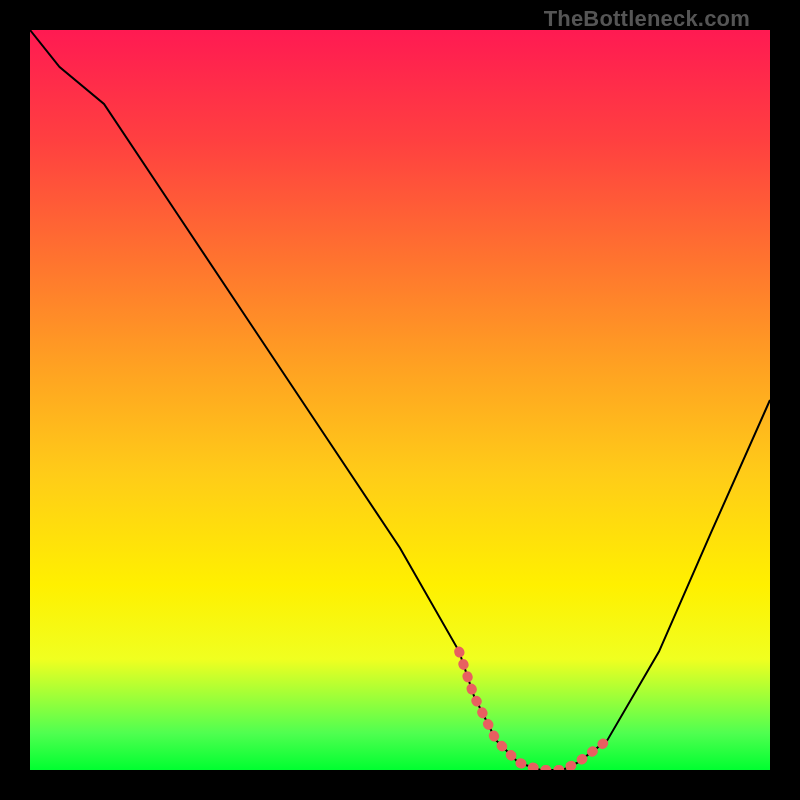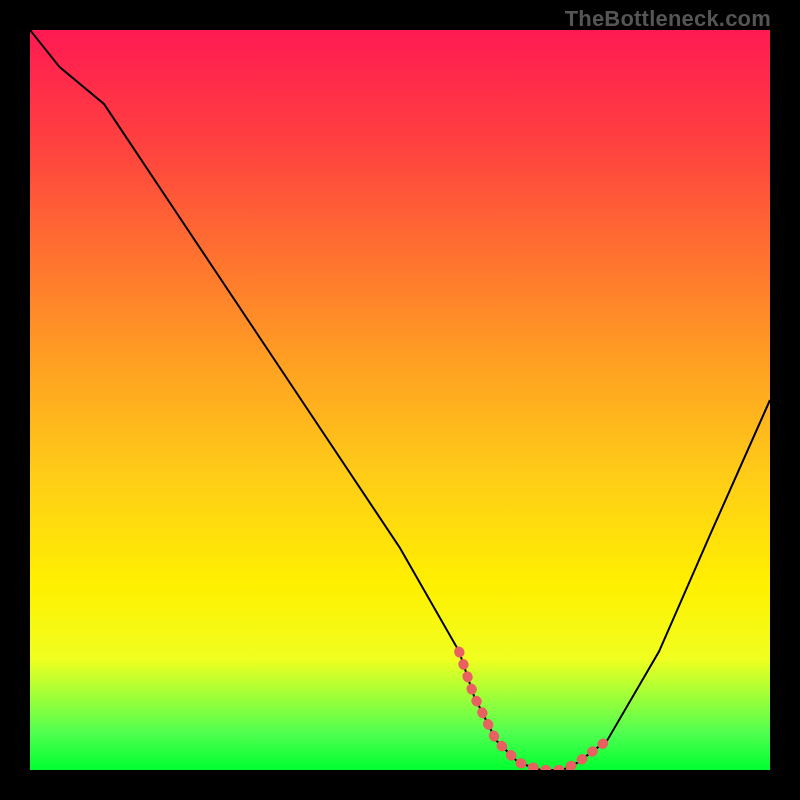--- a/index.html
+++ b/index.html
@@ -8,21 +8,20 @@
     width: 800px;
     height: 800px;
     background: #000;
     font-family: Arial, Helvetica, sans-serif;
     overflow: hidden;
   }
   .container {
     position: relative;
     width: 760px;
     height: 800px;
-    padding-left: 21px;
   }
   .watermark {
     position: absolute;
     top: 6px;
     right: 10px;
     color: #555;
     font-size: 22px;
     font-weight: 600;
     letter-spacing: 0.2px;
     z-index: 5;

